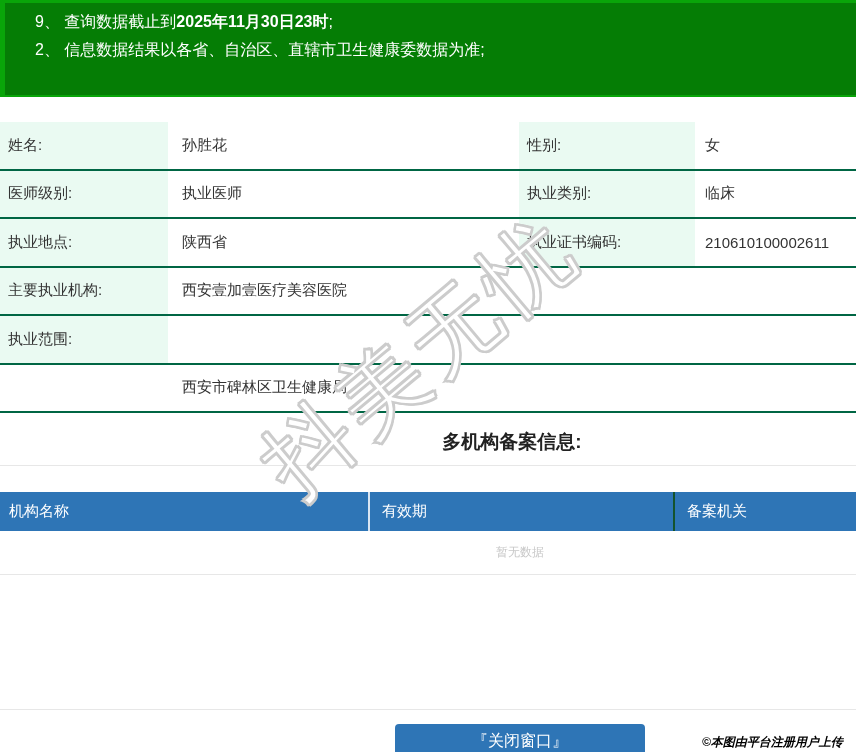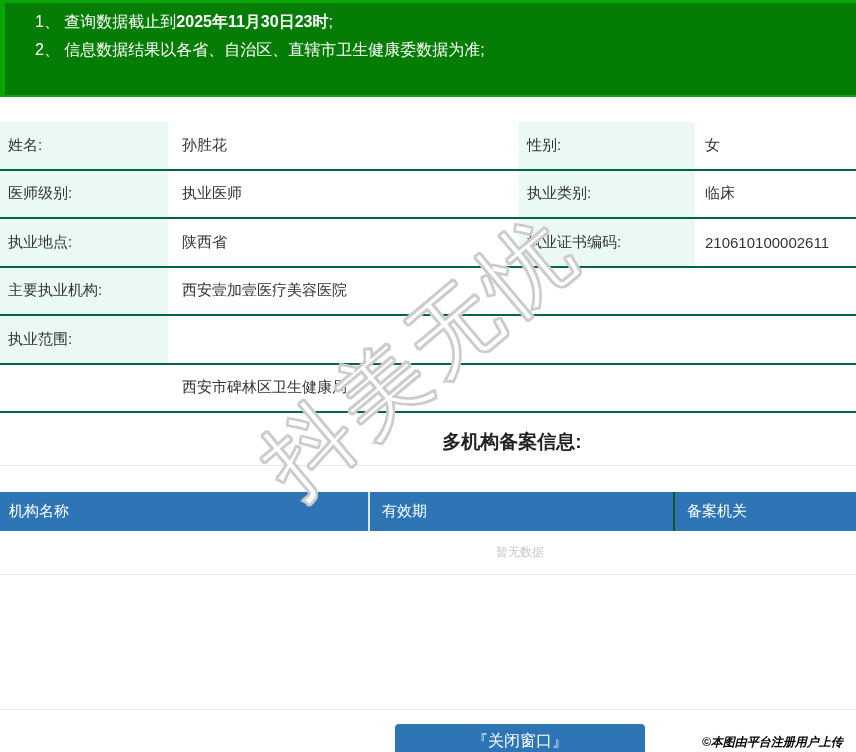--- a/index.html
+++ b/index.html
@@ -87,21 +87,21 @@
     font-size:12px; font-weight:bold; color:#000; white-space:nowrap;
     text-shadow:-1px -1px 0 #fff, 1px -1px 0 #fff, -1px 1px 0 #fff, 1px 1px 0 #fff;
     z-index:60;
     font-style:italic;
   }
 </style>
 </head>
 <body>
 
 <div class="banner">
-  <div class="line"><span>1、 查询数据截止到</span><span class="b">2025年11月30日23时</span><span>;</span></div>
+  <div class="line"><span>9、 查询数据截止到</span><span class="b">2025年11月30日23时</span><span>;</span></div>
   <div class="line"><span>2、 信息数据结果以各省、自治区、直辖市卫生健康委数据为准;</span><span class="b"></span><span></span></div>
 </div>
 
 <div class="profile">
   <div class="prow">
     <div class="lbl c1">姓名:</div>
     <div class="val v1">孙胜花</div>
     <div class="lbl c2">性别:</div>
     <div class="val v2">女</div>
   </div>

